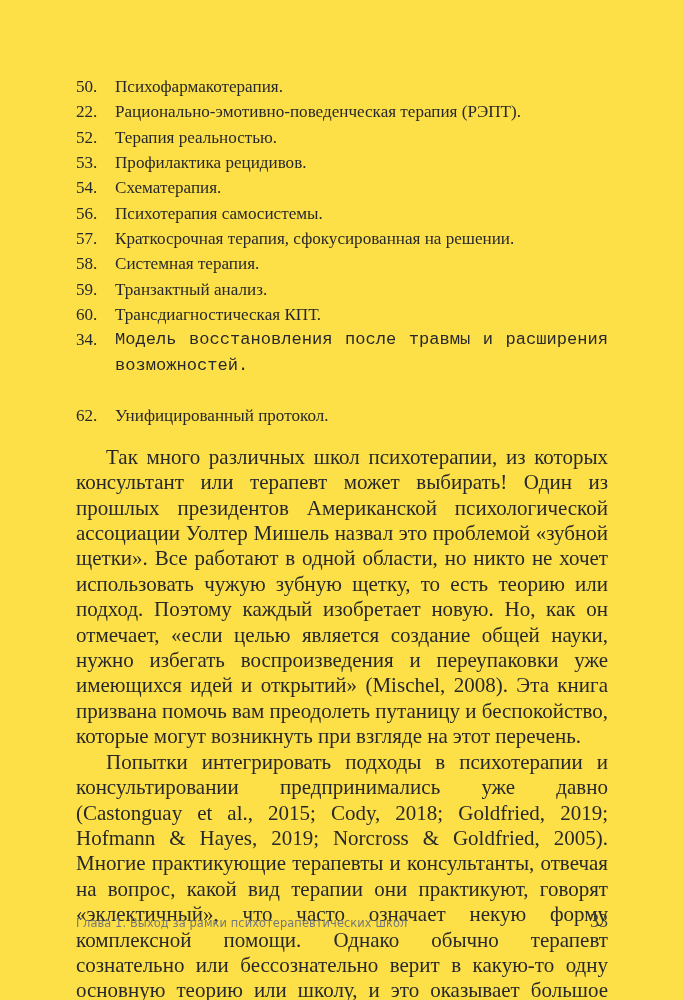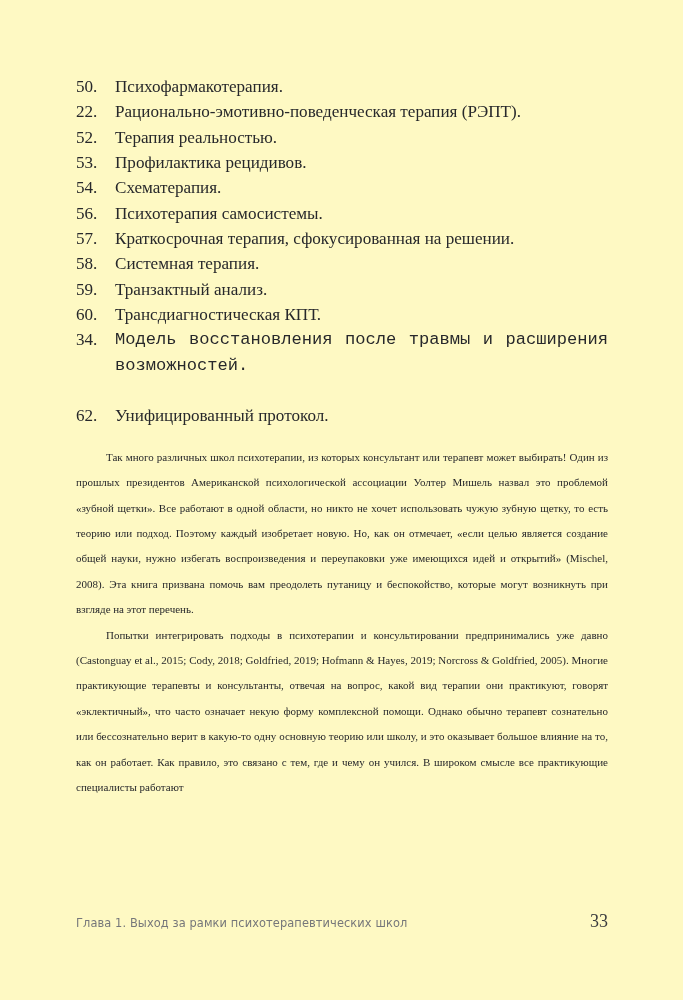--- a/index.html
+++ b/index.html
@@ -16,21 +16,21 @@
     font-family: "Liberation Serif", "DejaVu Serif", serif;
     color: #27282b;
     -webkit-font-smoothing: antialiased;
   }
 
   .page {
     position: absolute;
     left: 0; top: 0;
     width: 683px;
     height: 1000px;
-    background: #fef9c3;
+    background: #fde047;
   }
 
   
   .content {
     position: absolute;
     left: 76px;
     top: 74px;
     width: 532px;
   }
 
@@ -70,21 +70,21 @@
   }
   .numlist li .txt::after {
     content: "";
     display: inline-block;
     width: 100%;
   }
   .numlist li:not(.wrap) .txt::after { display: none; }
 
   
   .para {
-    font-size: 11px;
+    font-size: 21px;
     line-height: 25.4px;
     text-align: justify;
     text-justify: inter-word;
     text-indent: 30px;
     margin: 0;
     color: #27282b;
     hyphens: manual;
     word-spacing: -0.1px;
   }
   .para.first { margin-top: 16px; }

